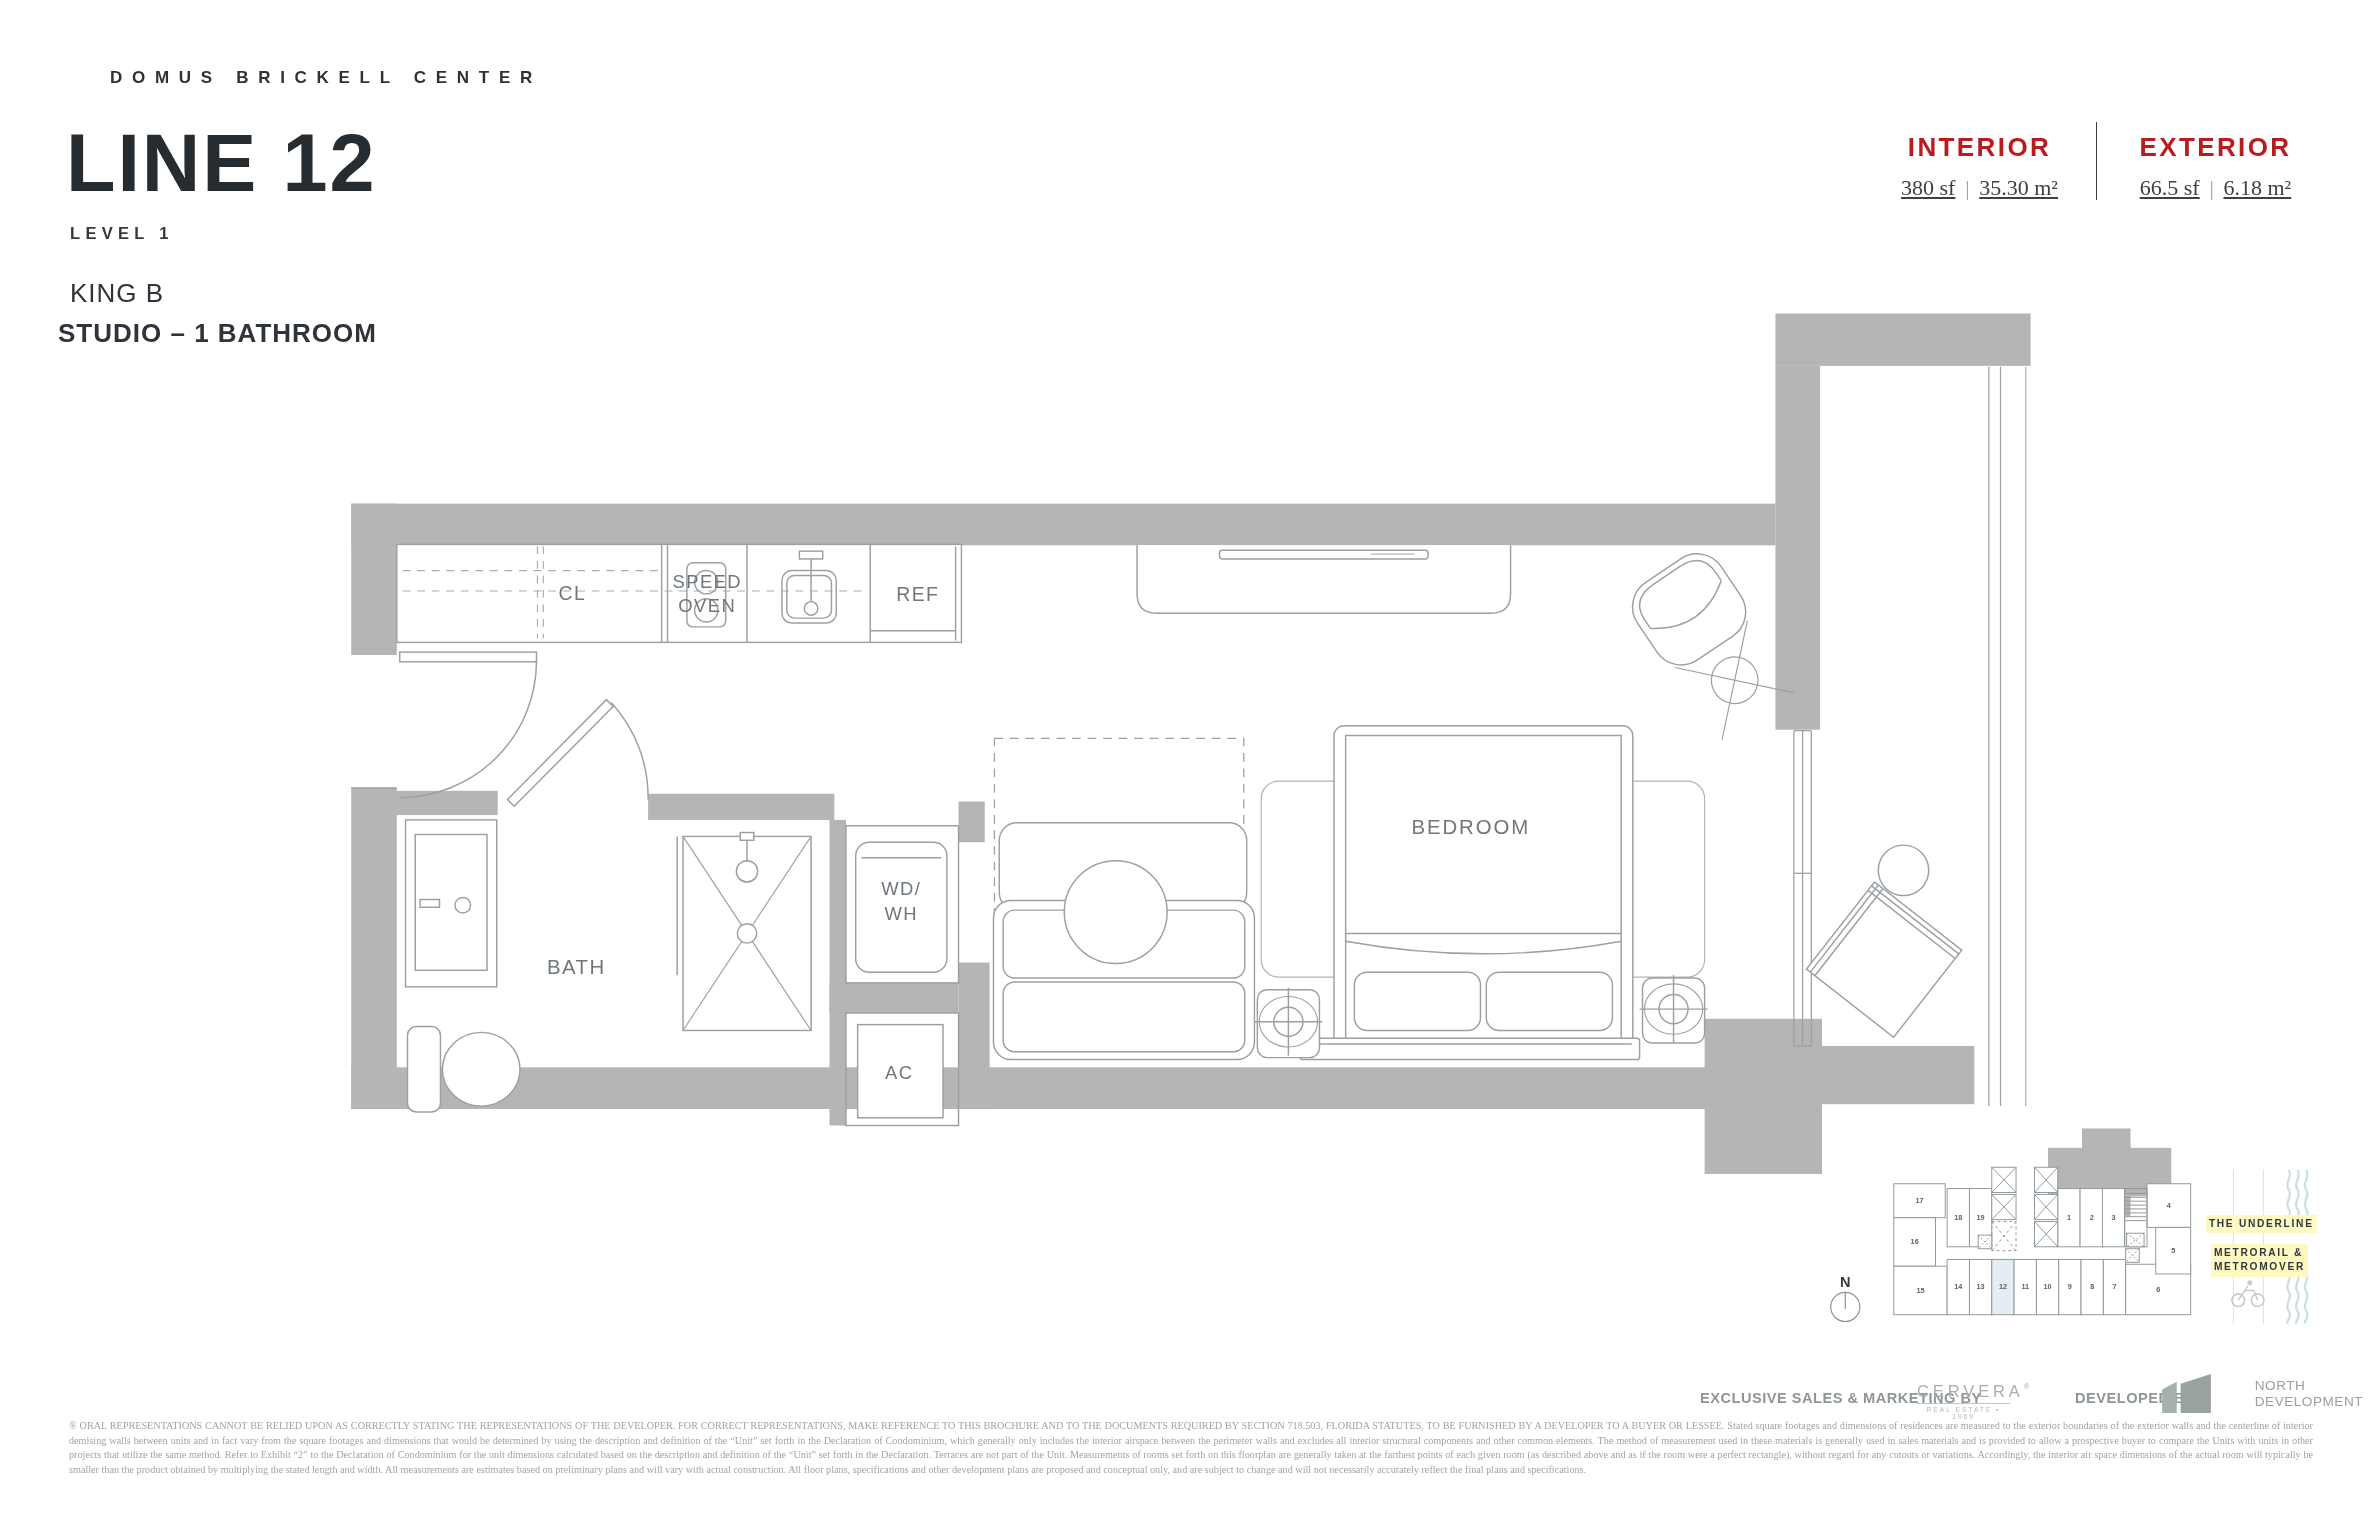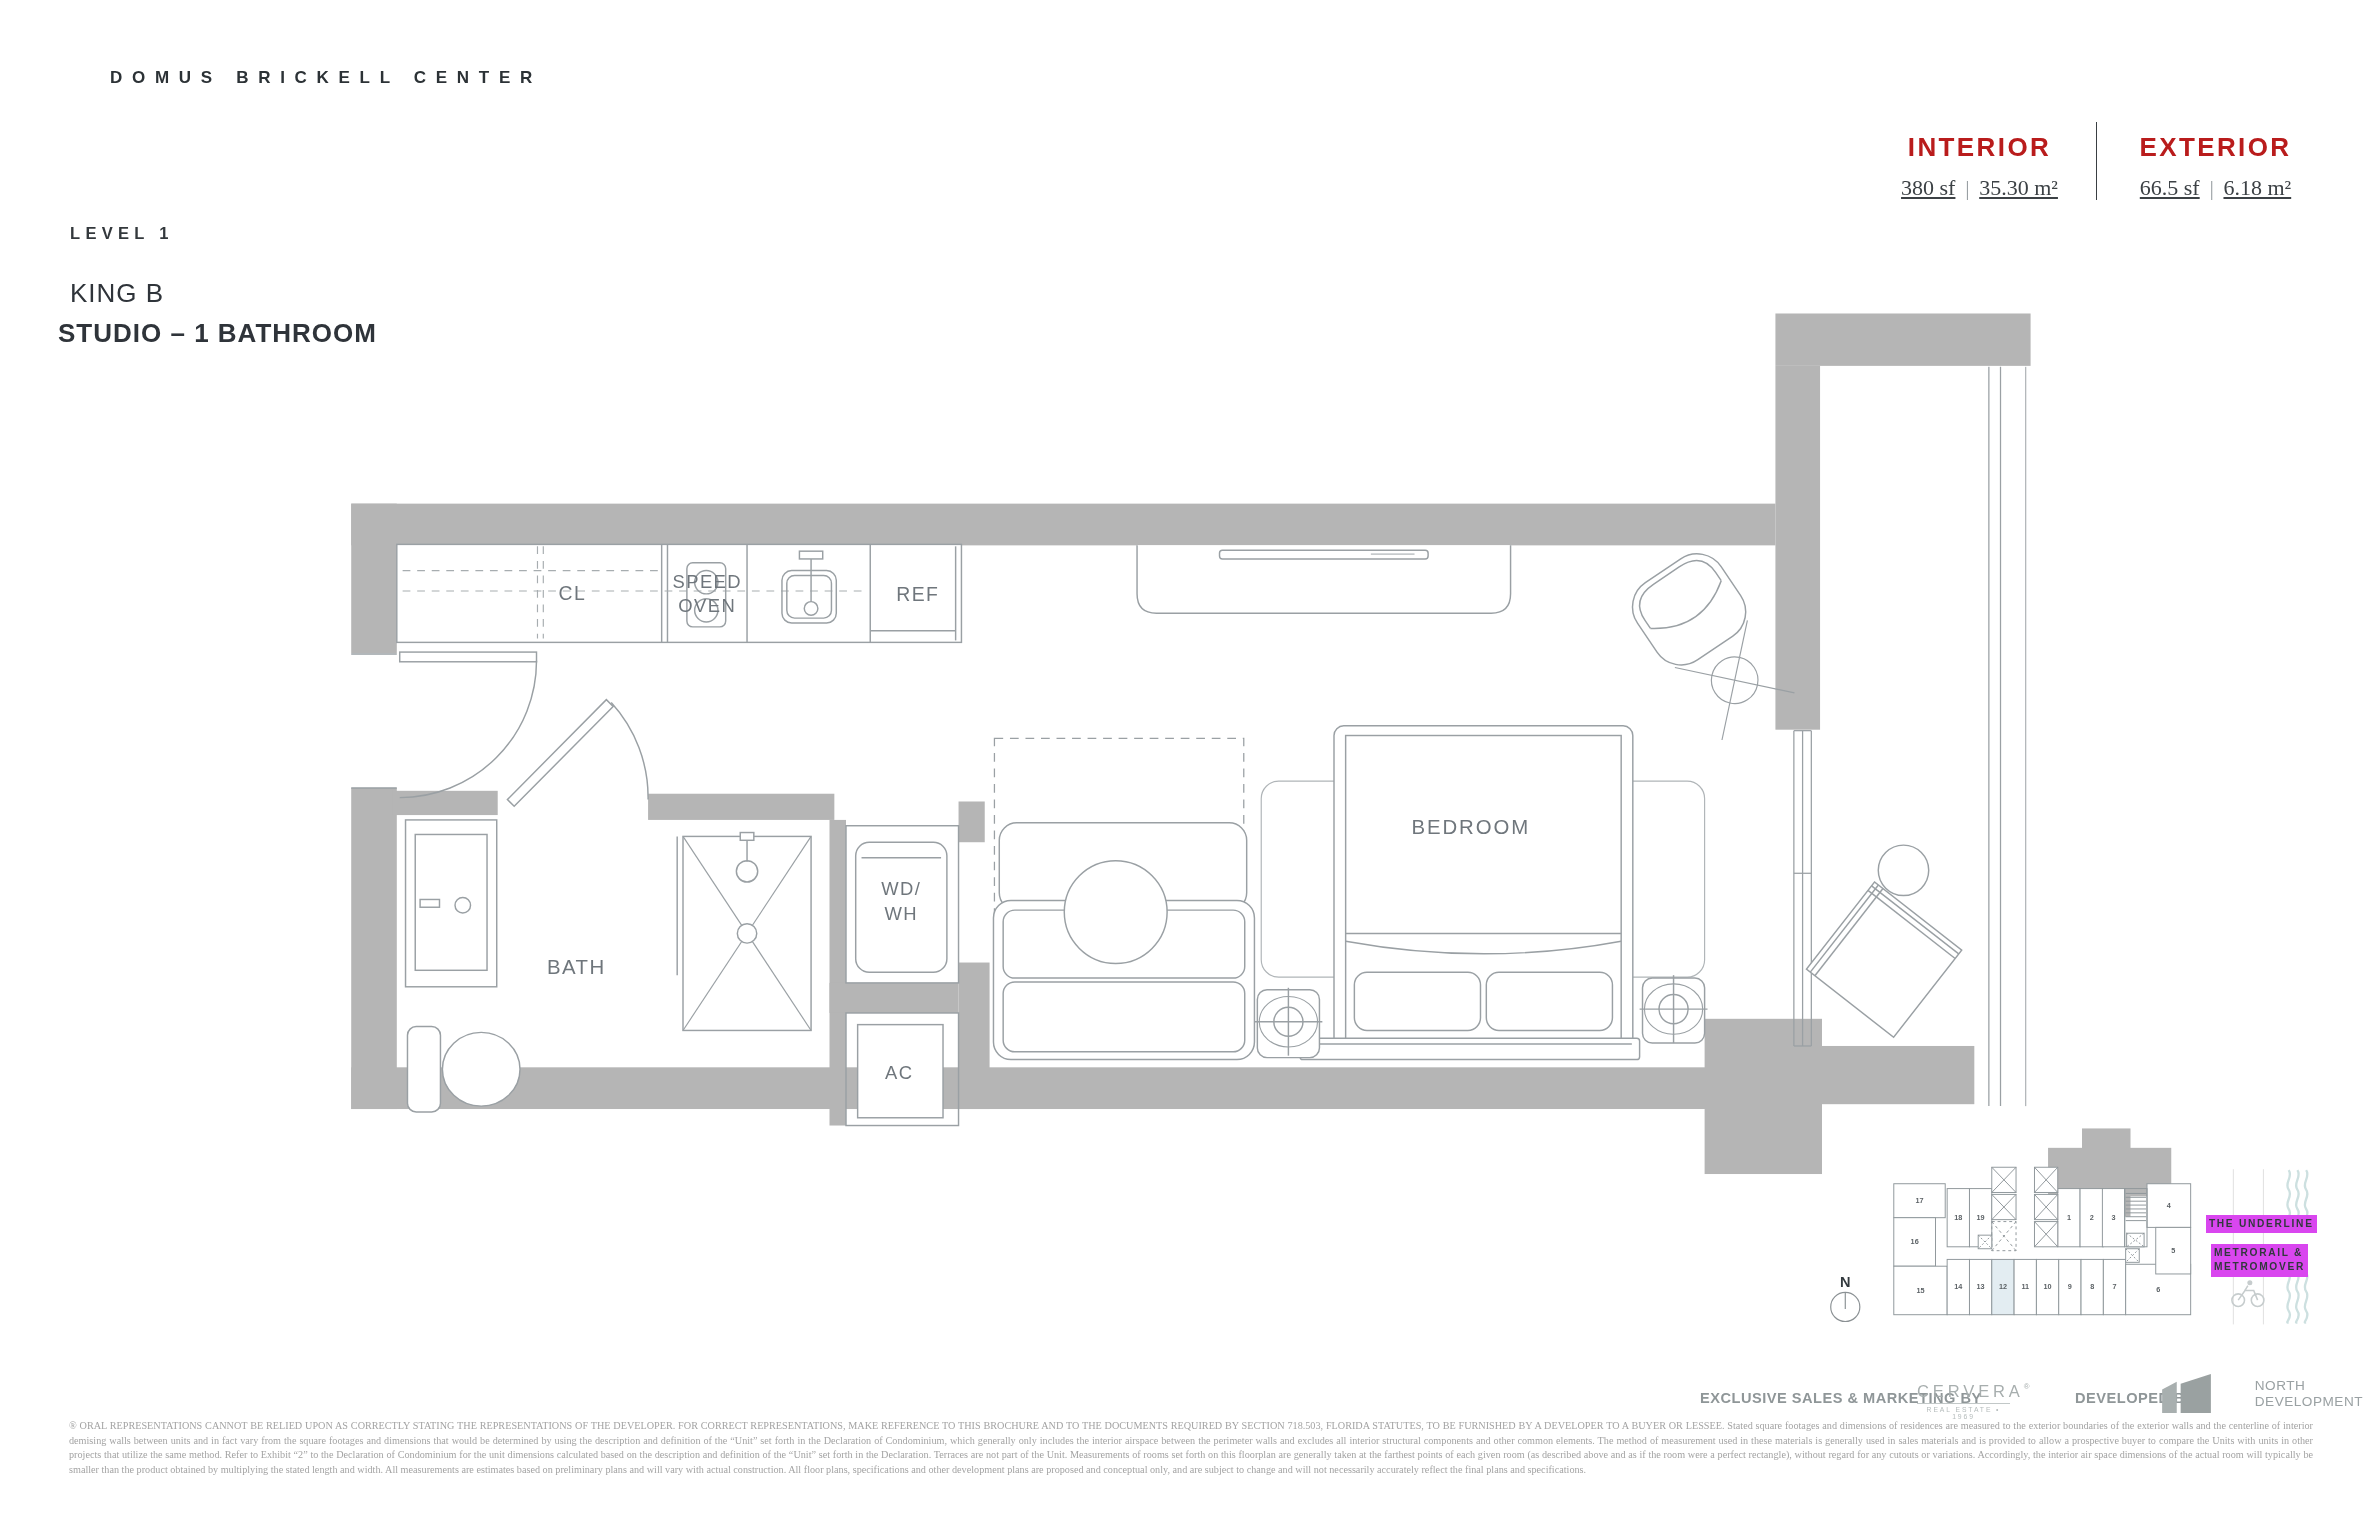--- a/index.html
+++ b/index.html
@@ -12,21 +12,21 @@
   .level{left:70px;top:224px;font-size:16.5px;font-weight:600;letter-spacing:5.3px;color:#33383c;}
   .unit-type{left:70px;top:278px;font-size:26px;font-weight:500;letter-spacing:1px;color:#2f343a;}
   .unit-config{left:58px;top:318px;font-size:26px;font-weight:700;letter-spacing:1px;color:#2f343a;}
   
   .stat-col{top:132px;width:233px;text-align:center;}
   .stat-col .stat-label{font-size:26px;font-weight:600;letter-spacing:2.4px;color:#b91c1c;}
   .stat-col .stat-values{margin-top:11.6px;font-family:"Liberation Serif",serif;font-size:22px;color:#3c4145;text-decoration:underline;}
   .stat-values .sep{color:#9aa0a4;padding:0 9.7px;font-weight:400;}
   .stat-divider{left:2096px;top:122px;width:1px;height:78px;background:#3a3f43;}
   
-  .kp-note{background:#d946ef;color:#31383c;font-size:10.2px;font-weight:700;letter-spacing:1.7px;line-height:14.6px;padding:1.9px 2.9px;}
+  .kp-note{background:#fef9c3;color:#31383c;font-size:10.2px;font-weight:700;letter-spacing:1.7px;line-height:14.6px;padding:1.9px 2.9px;}
   .note-underline{left:2206px;top:1215px;}
   .note-metro{left:2211px;top:1244px;}
   
   .credit-label{font-size:14.6px;font-weight:700;letter-spacing:0.5px;color:#8f9698;}
   .sales-by{left:1700px;top:1390px;}
   .developed-by{left:2041px;top:1390px;margin-left:34px;}
   .cervera{left:1917px;top:1382px;width:93px;text-align:center;color:#a7aeae;}
   .cervera .cname{font-size:16.5px;letter-spacing:3.9px;font-weight:500;}
   .cervera .creg{font-size:7.8px;vertical-align:top;}
   .cervera .crule{height:1px;background:#c2c8c8;margin:1.9px 0 1.9px 0;}
@@ -350,20 +350,21 @@
     <g transform="translate(2300,1318)" stroke="#c6cccd" stroke-width="1.6" fill="none">
       <circle cx="7" cy="22" r="6.5"></circle>
       <circle cx="27" cy="22" r="6.5"></circle>
       <path d="M7,22 L14,12 L23,12 L27,22"></path>
       <path d="M14,12 L17,7"></path>
       <circle cx="19" cy="4" r="2.6" fill="#c6cccd" stroke="none"></circle>
     </g>
   </svg>
 
   <div class="abs project-name">DOMUS BRICKELL CENTER</div>
+  <div class="abs line-title">LINE 12</div>
   <div class="abs level">LEVEL 1</div>
   <div class="abs unit-type">KING B</div>
   <div class="abs unit-config">STUDIO – 1 BATHROOM</div>
 
   <div class="abs stat-col" style="left:1863px">
     <div class="stat-label">INTERIOR</div>
     <div class="stat-values">
       <span>380 sf</span><span class="sep">|</span><span>35.30 m²</span>
     </div>
   </div>

